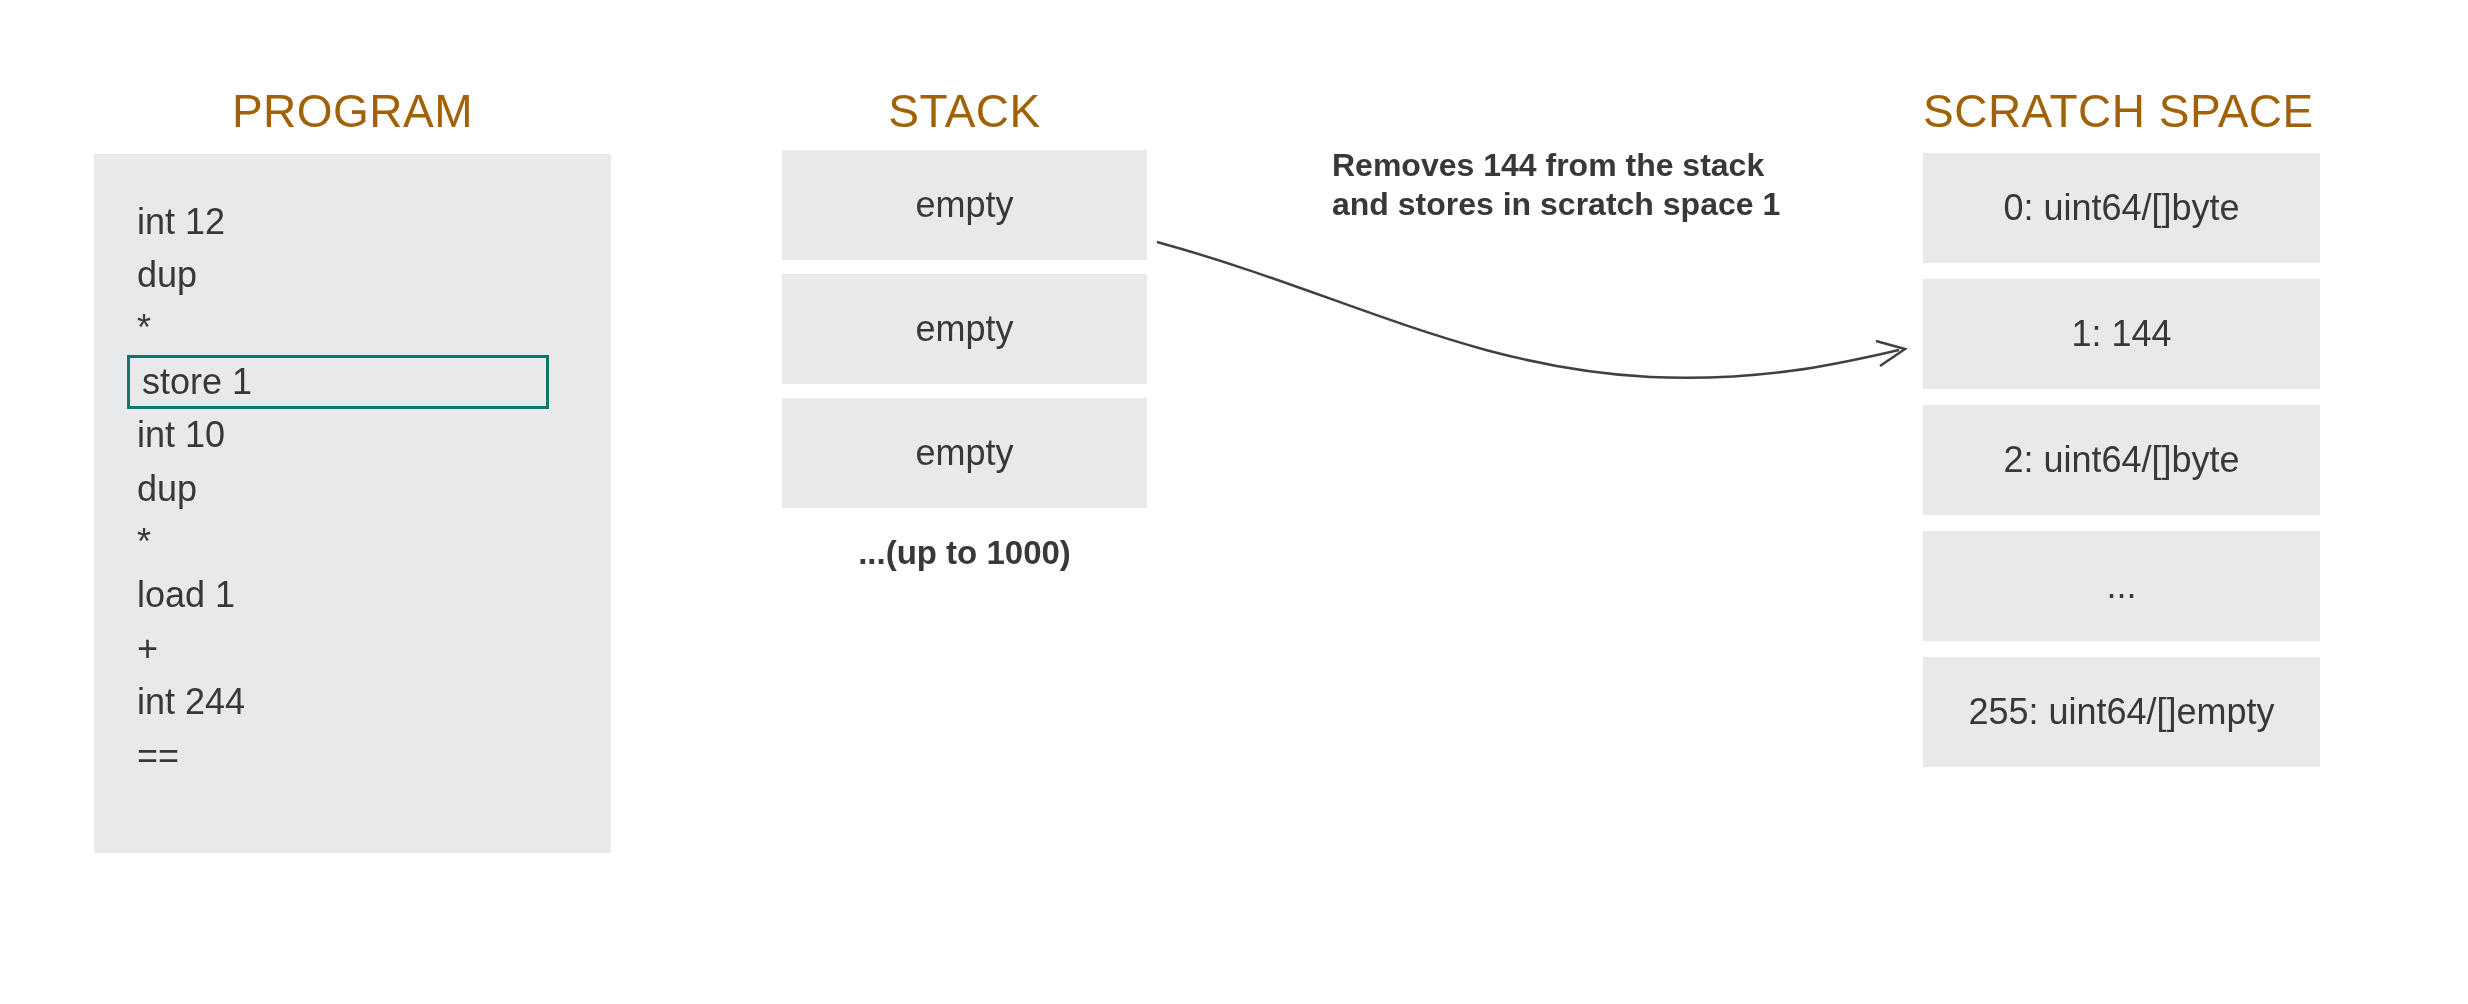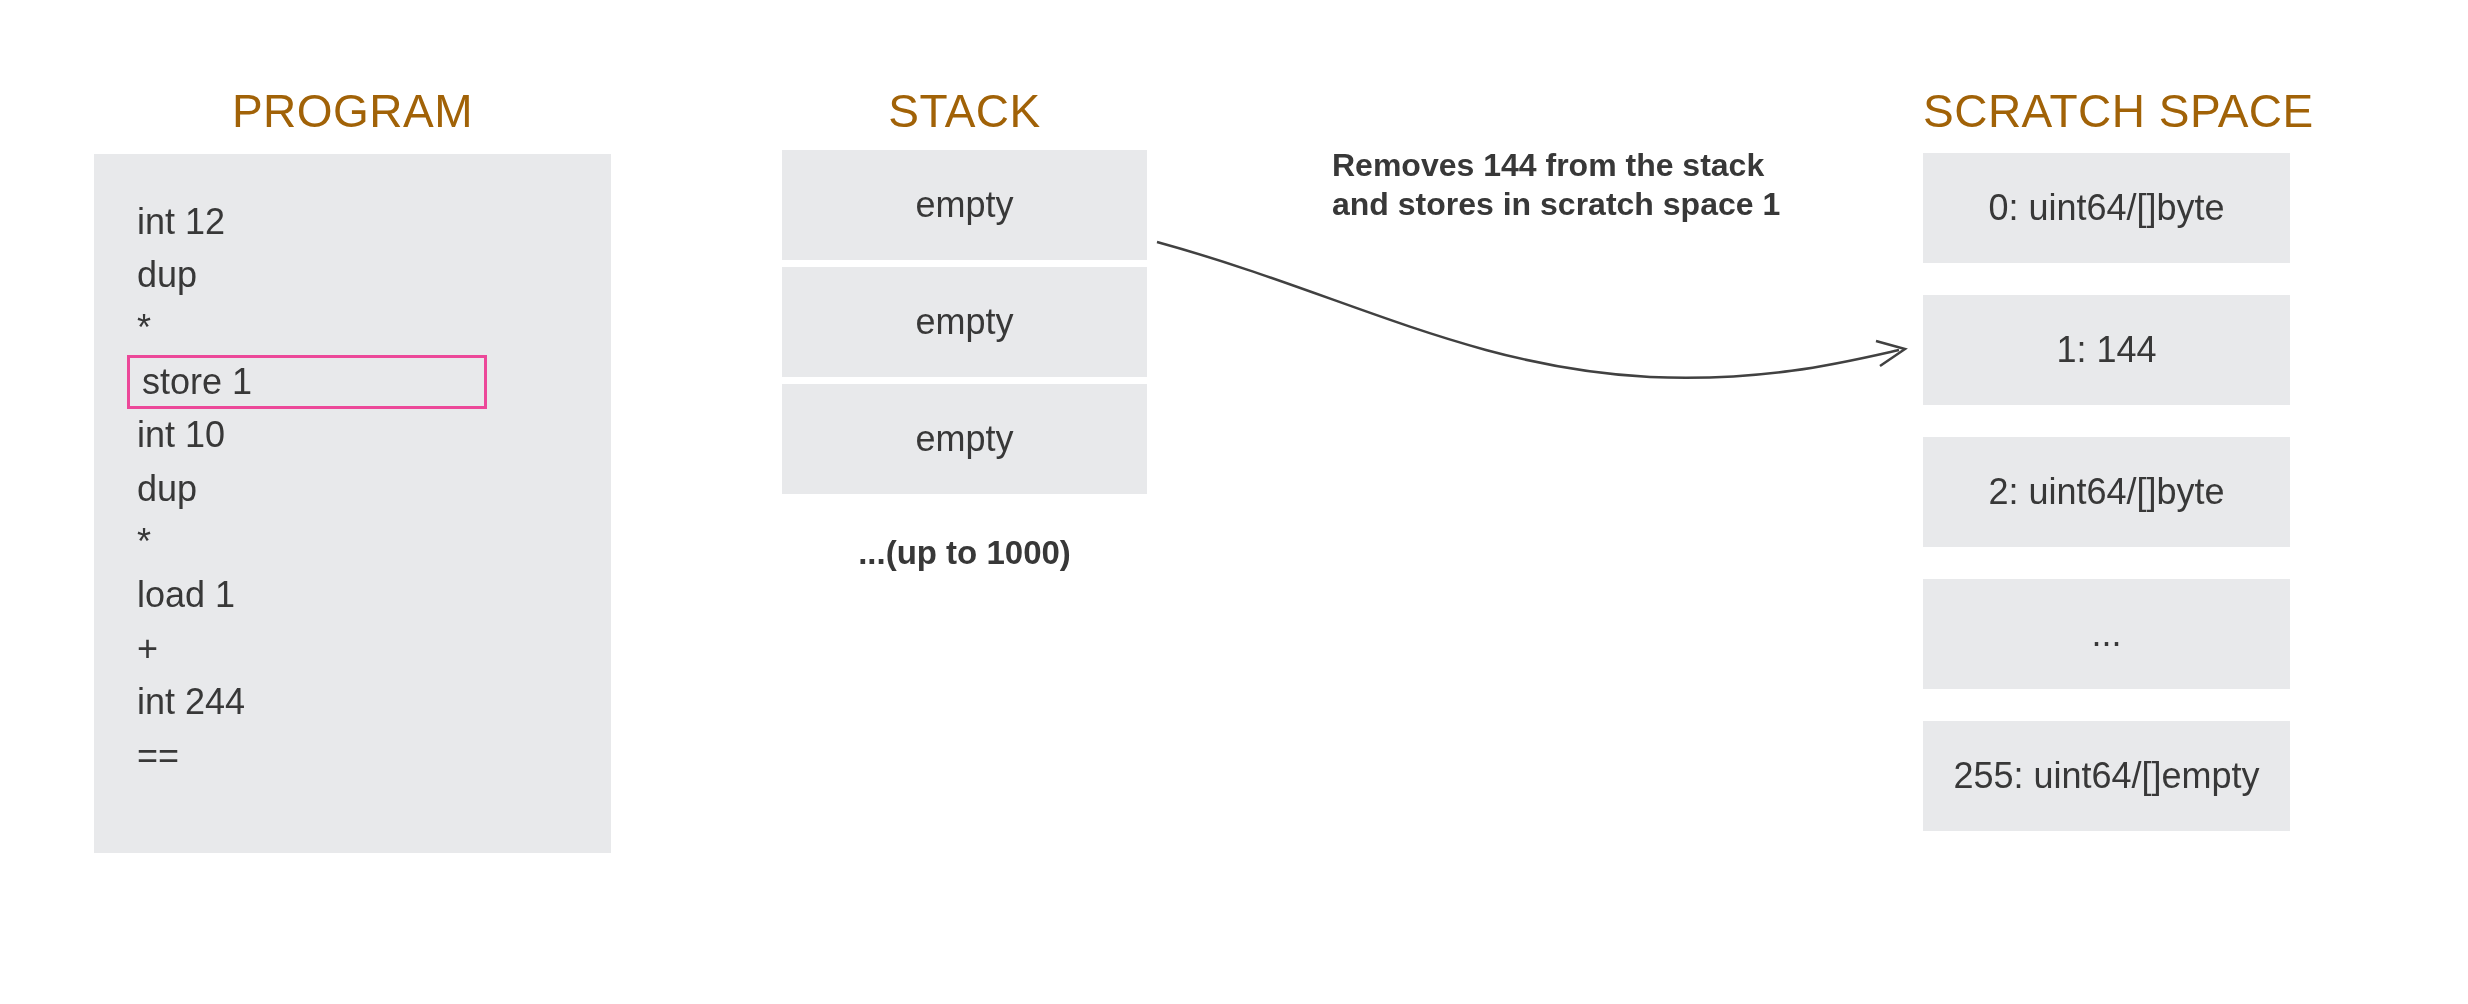--- a/index.html
+++ b/index.html
@@ -45,31 +45,31 @@
     display: flex;
     align-items: center;
     padding-left: 43px;
     font-size: 36px;
     color: #383838;
     white-space: pre;
   }
   .prog-line.hl {
     padding-left: 12px;
     margin-left: 33px;
-    width: 360px;
-    border: 3px solid #ec4899;
+    width: 422px;
+    border: 3px solid #0f766e;
   }
 
   .slot-col {
     position: absolute;
     display: flex;
     flex-direction: column;
   }
-  .stack-col   { left: 782px;  top: 150px; width: 365px; gap: 7px; }
-  .scratch-col { left: 1923px; top: 153px; width: 367px; gap: 32px; }
+  .stack-col   { left: 782px;  top: 150px; width: 365px; gap: 14px; }
+  .scratch-col { left: 1923px; top: 153px; width: 397px; gap: 16px; }
   .slot {
     height: 110px;
     background: #e8e9eb;
     display: flex;
     align-items: center;
     justify-content: center;
     font-size: 36px;
     color: #383838;
     white-space: pre;
   }

